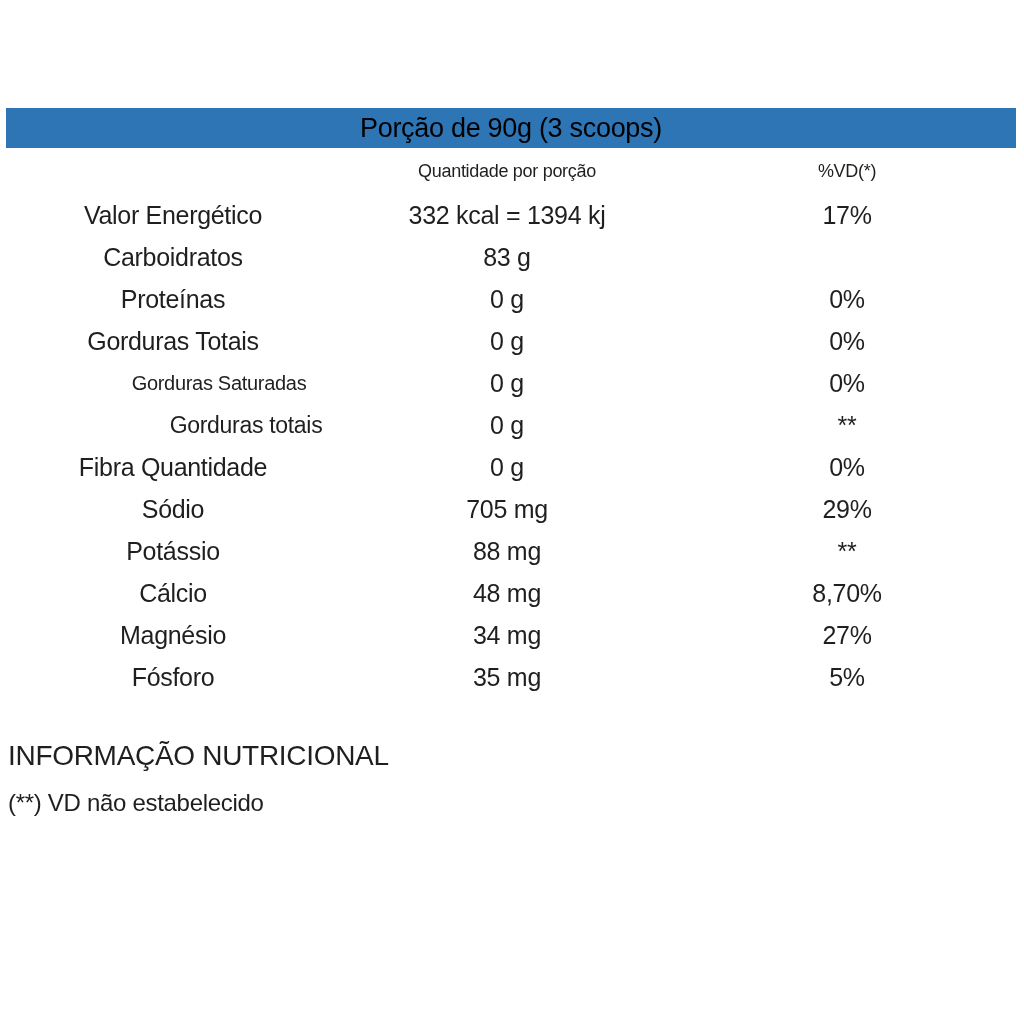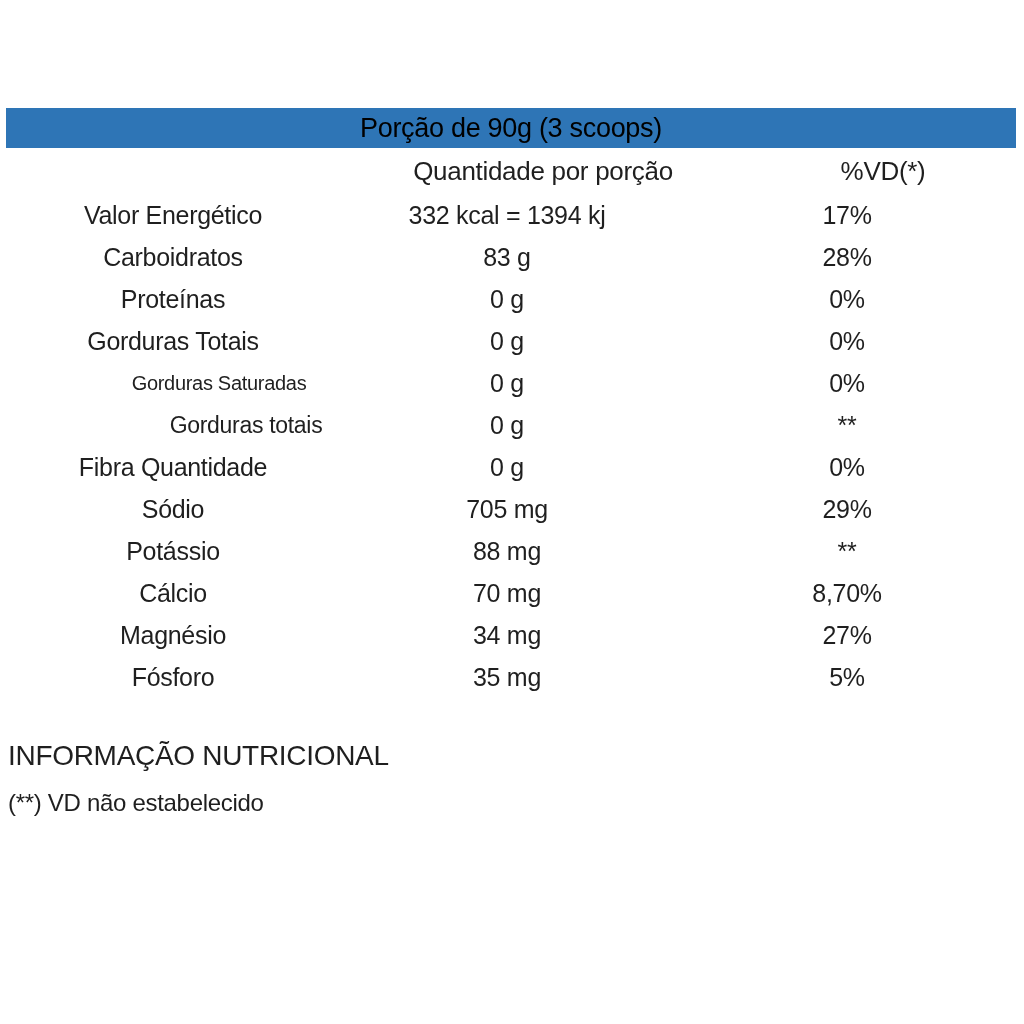--- a/index.html
+++ b/index.html
@@ -32,23 +32,22 @@
     font-size: 27px;
     letter-spacing: -0.3px;
   }
   .grid-row {
     display: grid;
     grid-template-columns: 330px 342px 1fr;
     align-items: center;
   }
   .col-header-row {
     height: 46px;
-    font-size: 26px;
+    font-size: 18px;
     letter-spacing: -0.3px;
-    gap: 36px;
   }
   .cell-label {
     text-align: center;
     padding-left: 4px;
     white-space: nowrap;
   }
   .cell-center {
     text-align: center;
     white-space: nowrap;
   }
@@ -107,21 +106,20 @@
 
     <div>
         <div class="grid-row data-row">
     <div class="cell-label">Valor Energético</div>
     <div class="cell-center">332 kcal = 1394 kj</div>
     <div class="cell-center">17%</div>
   </div>
         <div class="grid-row data-row">
     <div class="cell-label">Carboidratos</div>
     <div class="cell-center">83 g</div>
-    <div class="cell-center">28%</div>
   </div>
         <div class="grid-row data-row">
     <div class="cell-label">Proteínas</div>
     <div class="cell-center">0 g</div>
     <div class="cell-center">0%</div>
   </div>
         <div class="grid-row data-row">
     <div class="cell-label">Gorduras Totais</div>
     <div class="cell-center">0 g</div>
     <div class="cell-center">0%</div>
@@ -146,21 +144,21 @@
     <div class="cell-center">705 mg</div>
     <div class="cell-center">29%</div>
   </div>
         <div class="grid-row data-row">
     <div class="cell-label">Potássio</div>
     <div class="cell-center">88 mg</div>
     <div class="cell-center">**</div>
   </div>
         <div class="grid-row data-row">
     <div class="cell-label">Cálcio</div>
-    <div class="cell-center">70 mg</div>
+    <div class="cell-center">48 mg</div>
     <div class="cell-center">8,70%</div>
   </div>
         <div class="grid-row data-row">
     <div class="cell-label">Magnésio</div>
     <div class="cell-center">34 mg</div>
     <div class="cell-center">27%</div>
   </div>
         <div class="grid-row data-row">
     <div class="cell-label">Fósforo</div>
     <div class="cell-center">35 mg</div>

